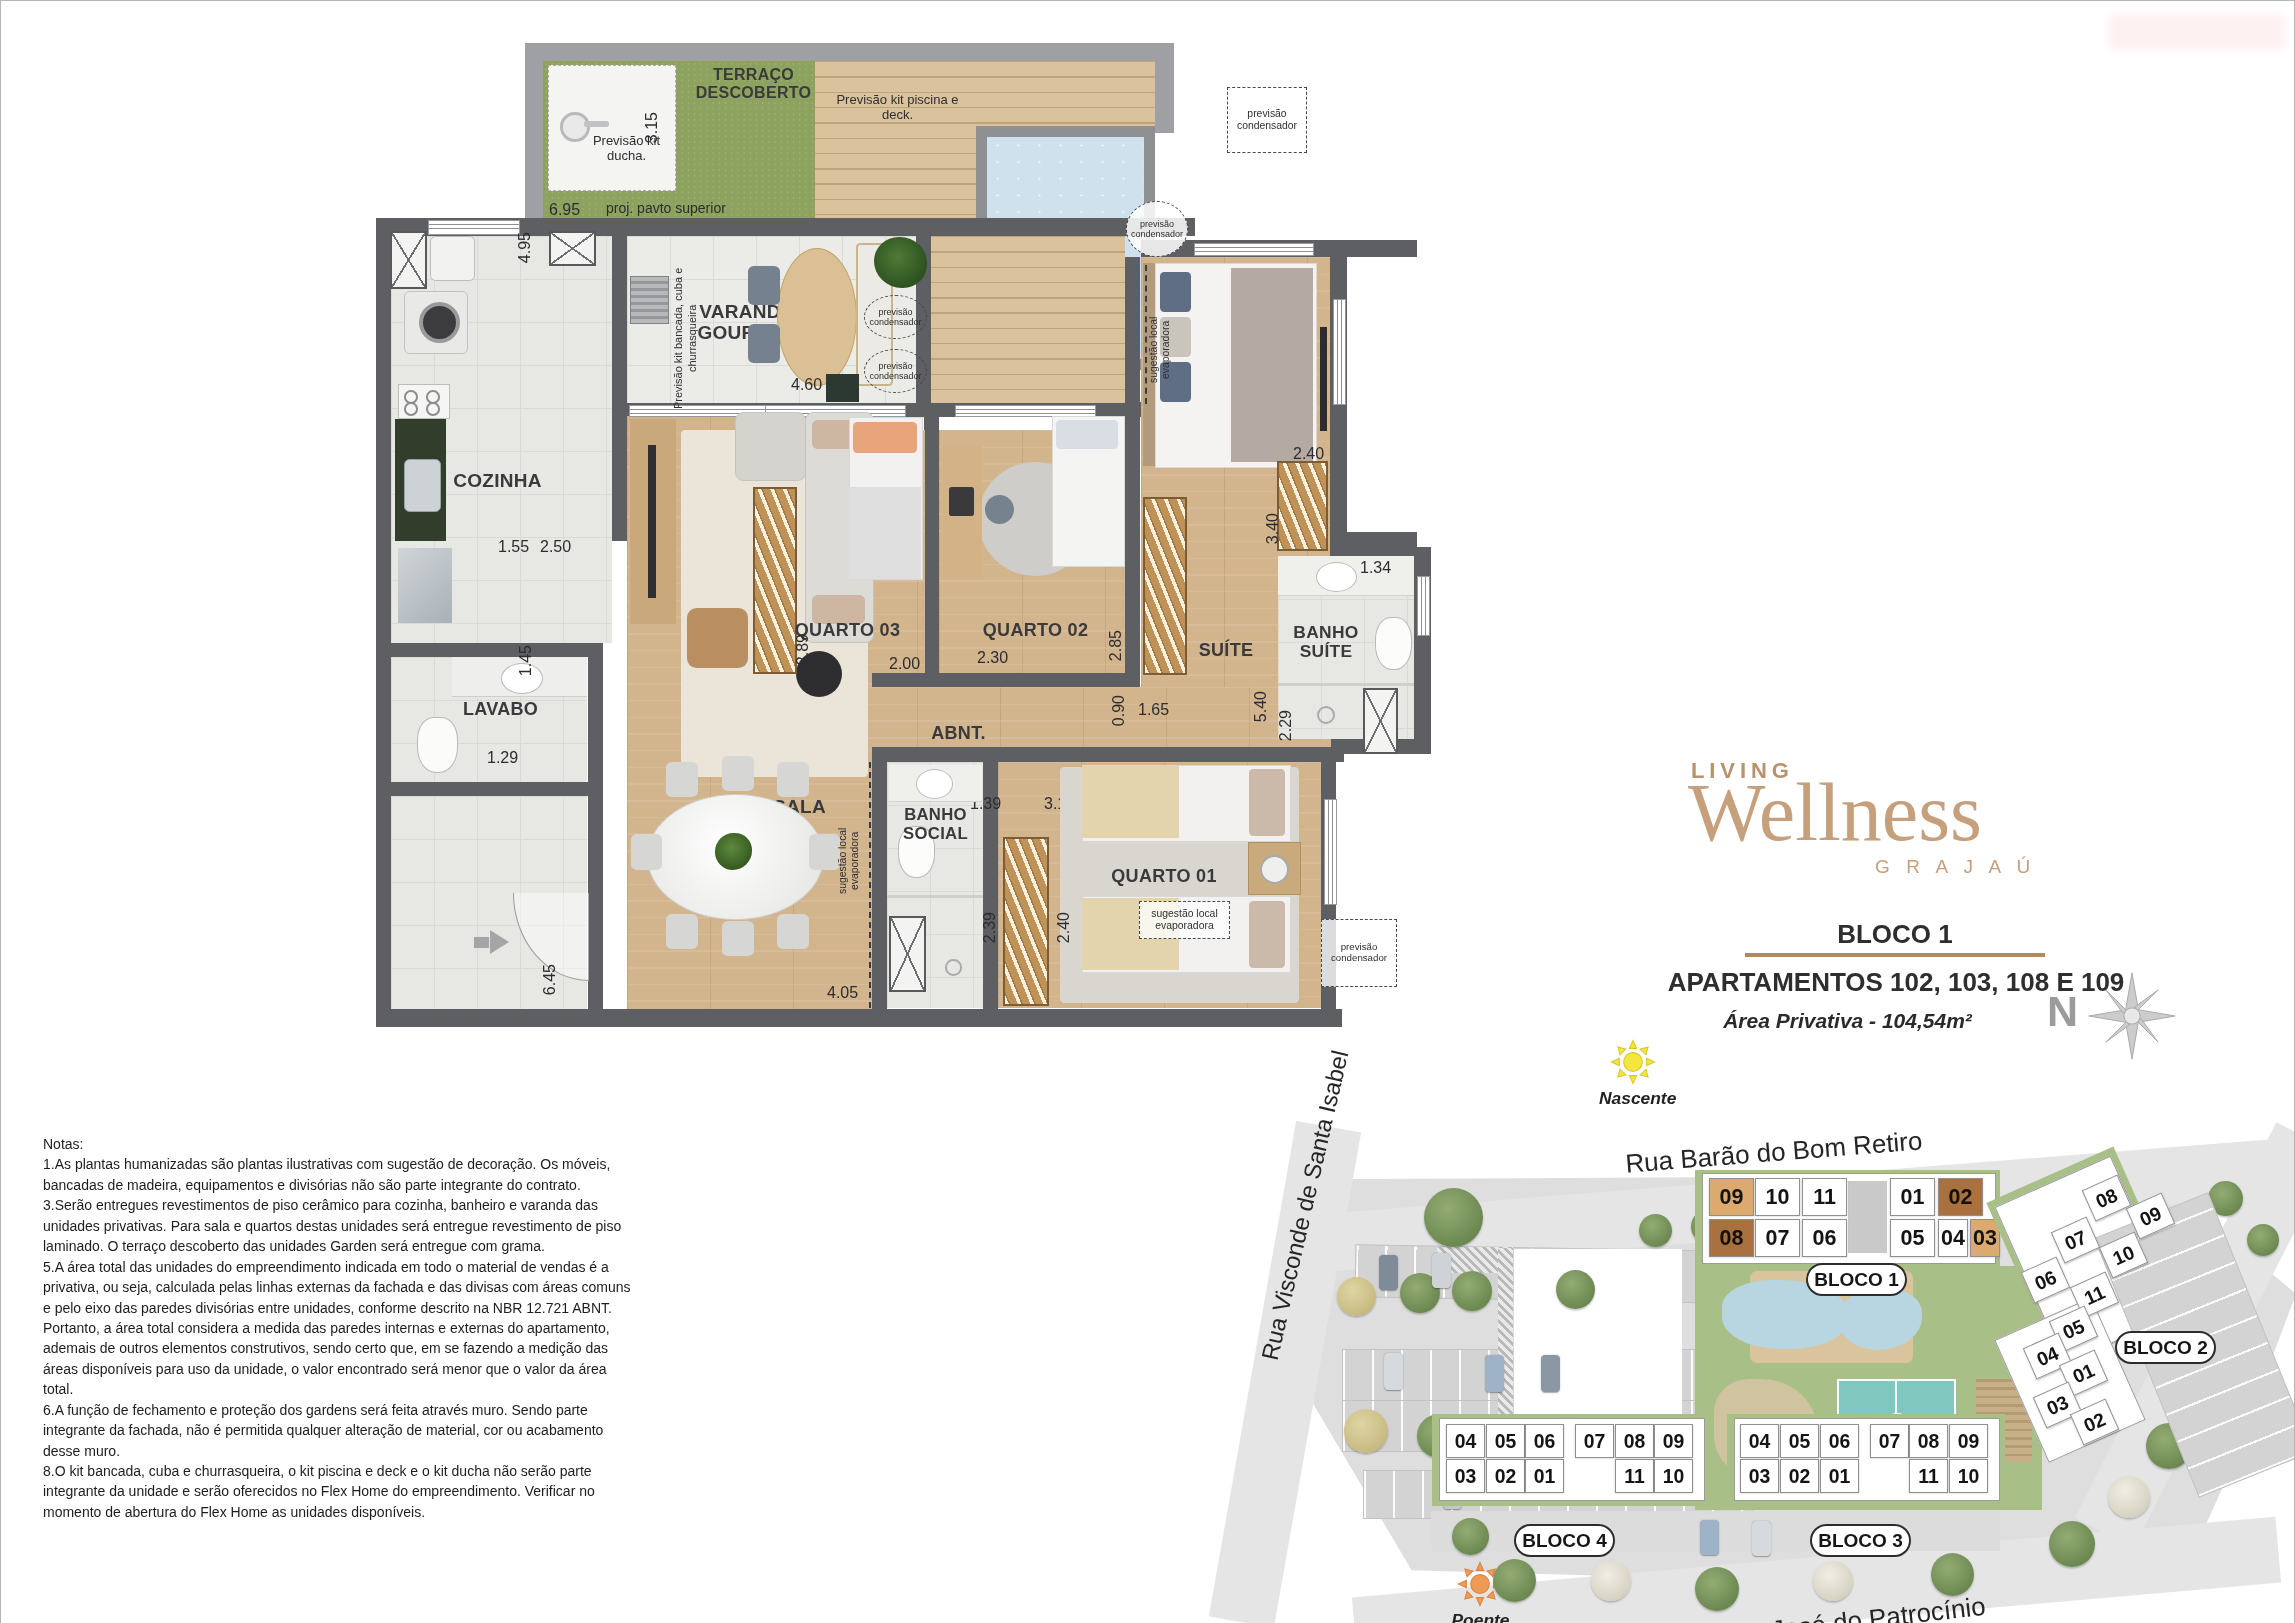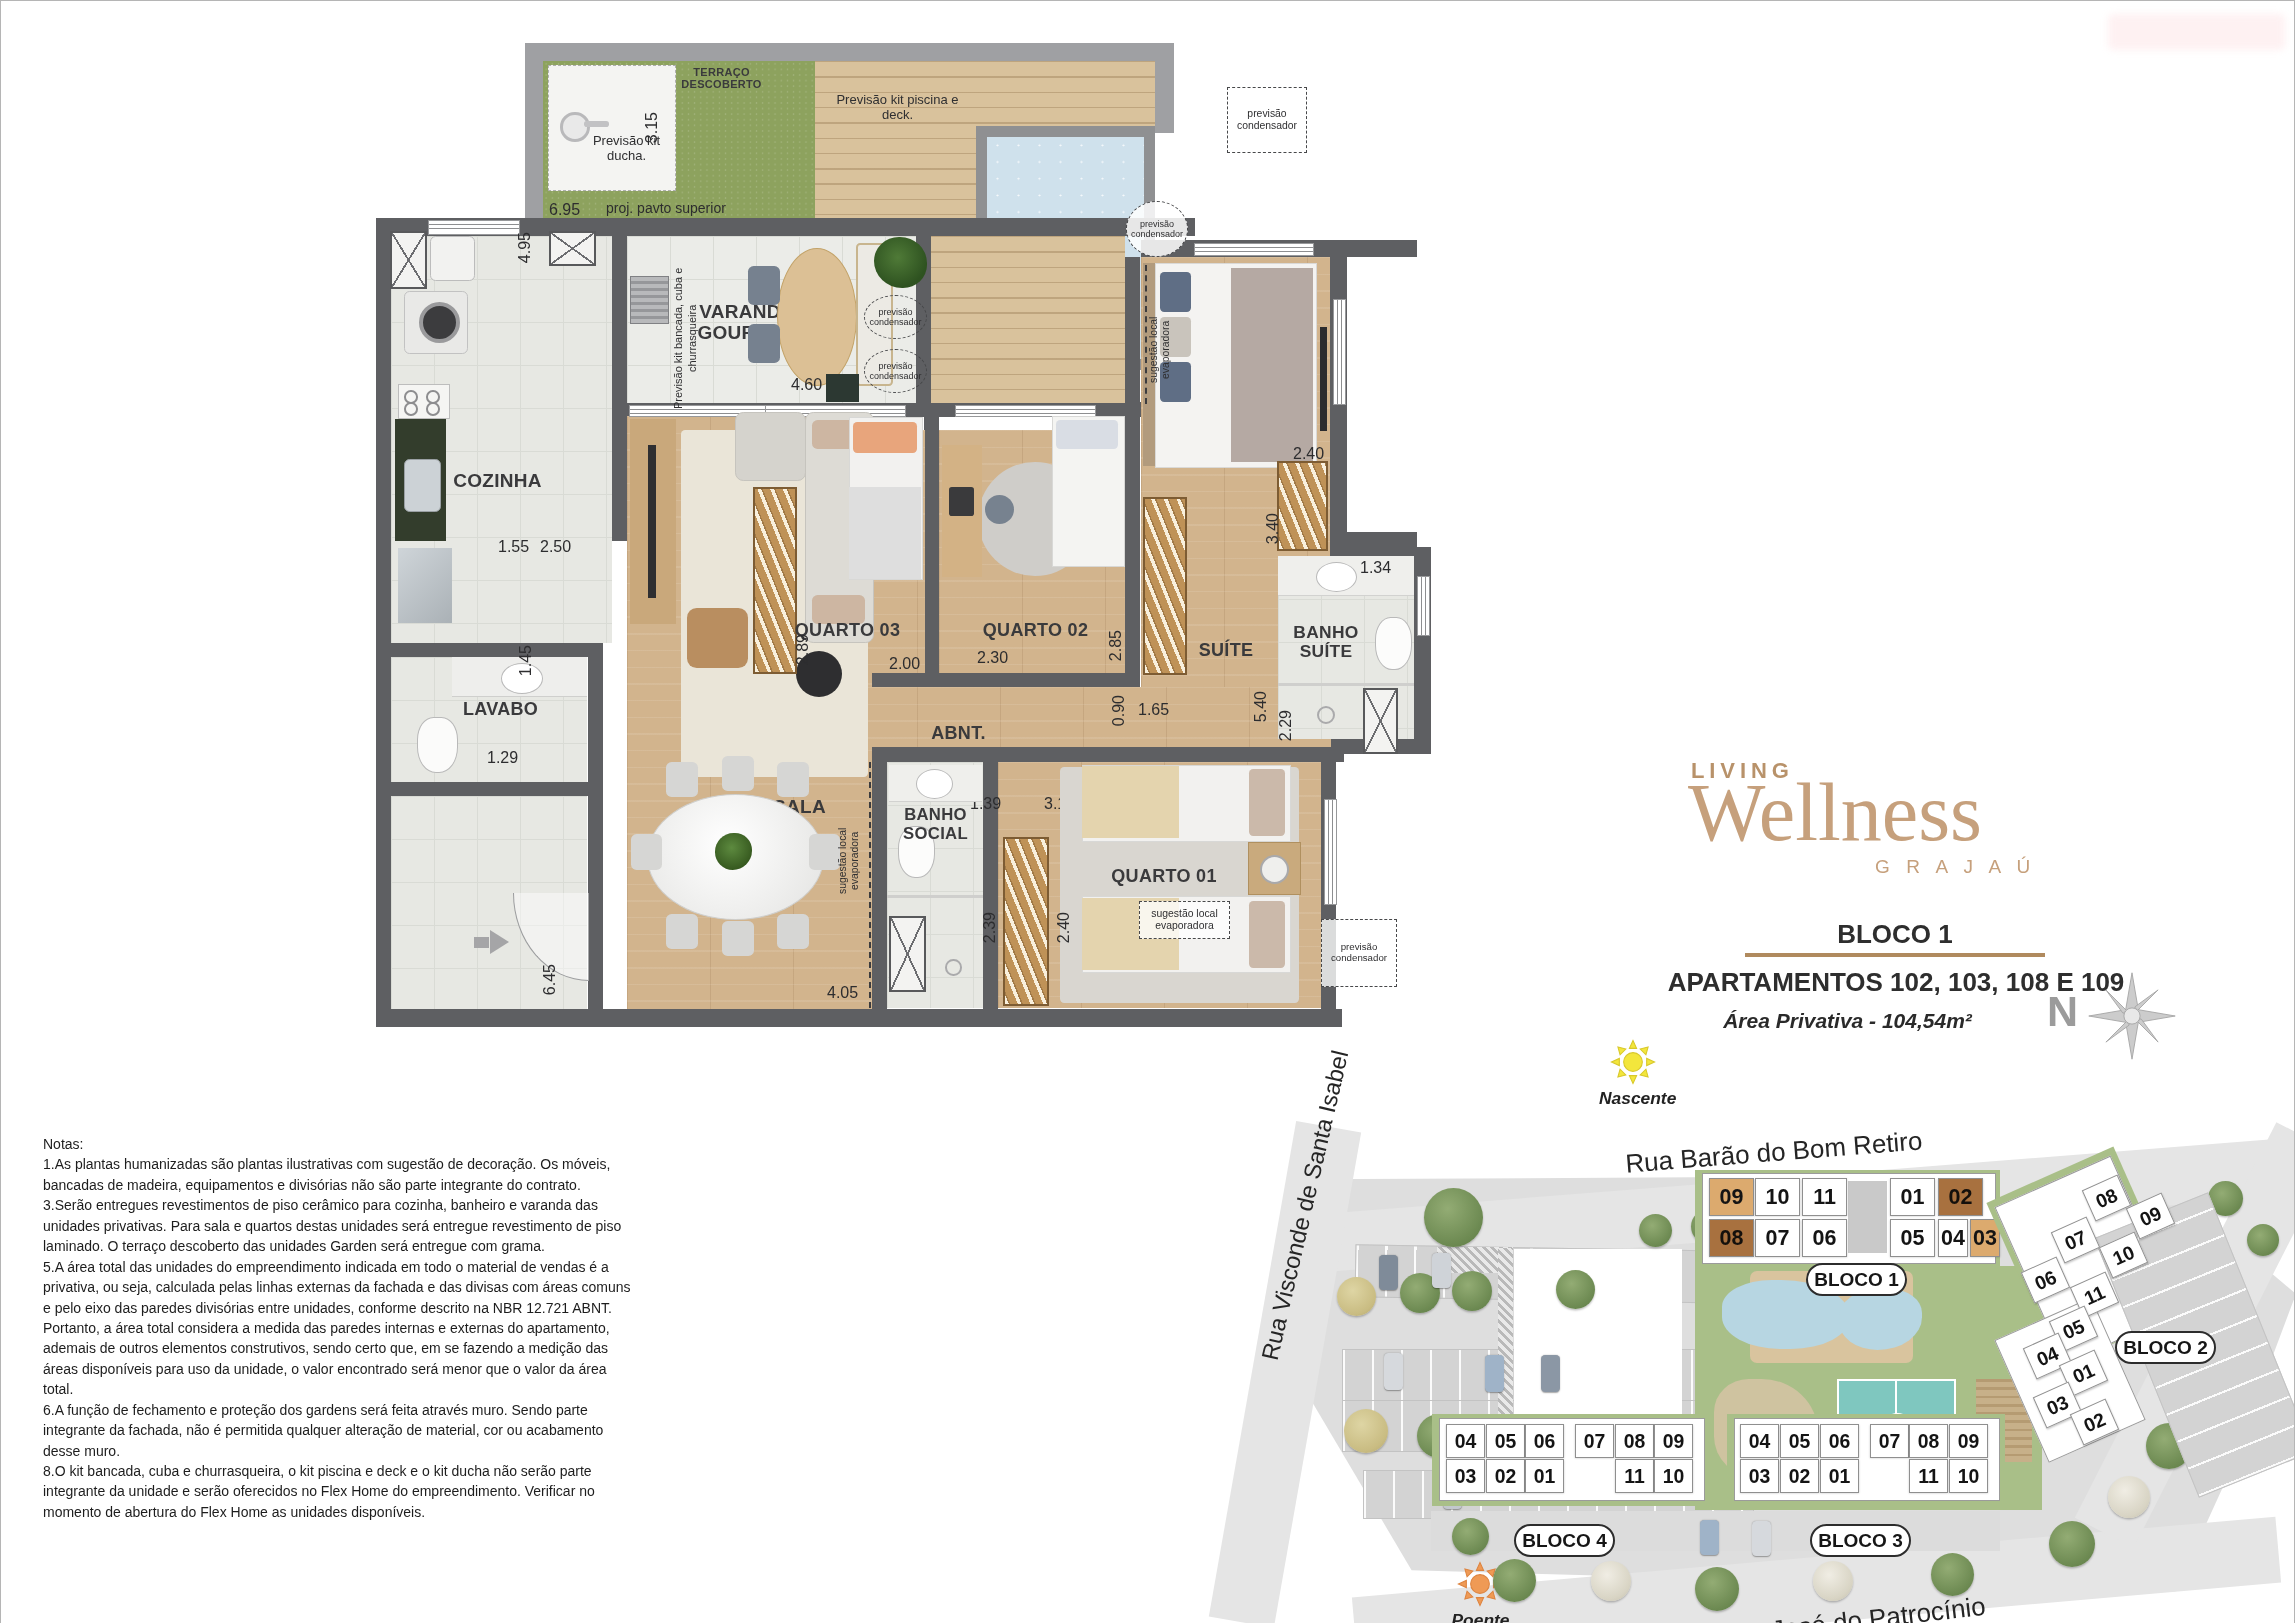--- a/index.html
+++ b/index.html
@@ -52,21 +52,21 @@
 
     <div class="owall" style="left:524px;top:42px;width:649px;height:18px"></div>
     <div class="owall" style="left:524px;top:42px;width:18px;height:193px"></div>
     <div class="owall" style="left:1154px;top:42px;width:19px;height:90px"></div>
 
     <div class="grass" style="left:542px;top:60px;width:272px;height:158px"></div>
     <div class="abs" style="left:547px;top:64px;width:126px;height:124px;background:#f4f4f2;border:1.4px dashed #aeaeae"></div>
     <div class="furn" style="left:559px;top:111px;width:23.6px;height:23.6px;border:3.5px solid #b9b9bb;border-radius:50%;background:#e9e9e9"></div>
     <div class="furn" style="left:583px;top:120px;width:25px;height:5.6px;background:#c2c2c4;border-radius:2.8px"></div>
     <div class="anno abs" style="left:584px;top:133px;width:83px;font-size:13px">Previsão kit ducha.</div>
-    <div class="rlabel" style="left:660px;top:65px;width:121px;font-size:11px">TERRAÇO DESCOBERTO</div>
+    <div class="rlabel" style="left:692px;top:65px;width:121px;font-size:16px">TERRAÇO DESCOBERTO</div>
     <div class="dim dimv" style="left:642px;top:111px">3.15</div>
     <div class="dim" style="left:548px;top:200px">6.95</div>
     <div class="dim" style="left:605px;top:199px;font-size:14px">proj. pavto superior</div>
     <div class="abs" style="left:587px;top:218px;width:389px;height:0;border-top:2.1px dashed #3c3c3e"></div>
 
     <div class="deck" style="left:814px;top:60px;width:161px;height:158px"></div>
     <div class="deck" style="left:975px;top:60px;width:179px;height:67px"></div>
     <div class="anno abs" style="left:829px;top:92px;width:135px;font-size:13px">Previsão kit piscina e deck.</div>
     <div class="abs" style="left:975px;top:125px;width:179px;height:244px;background:#8f9092"></div>
     <div class="water" style="left:986px;top:136px;width:157px;height:222px"></div>

